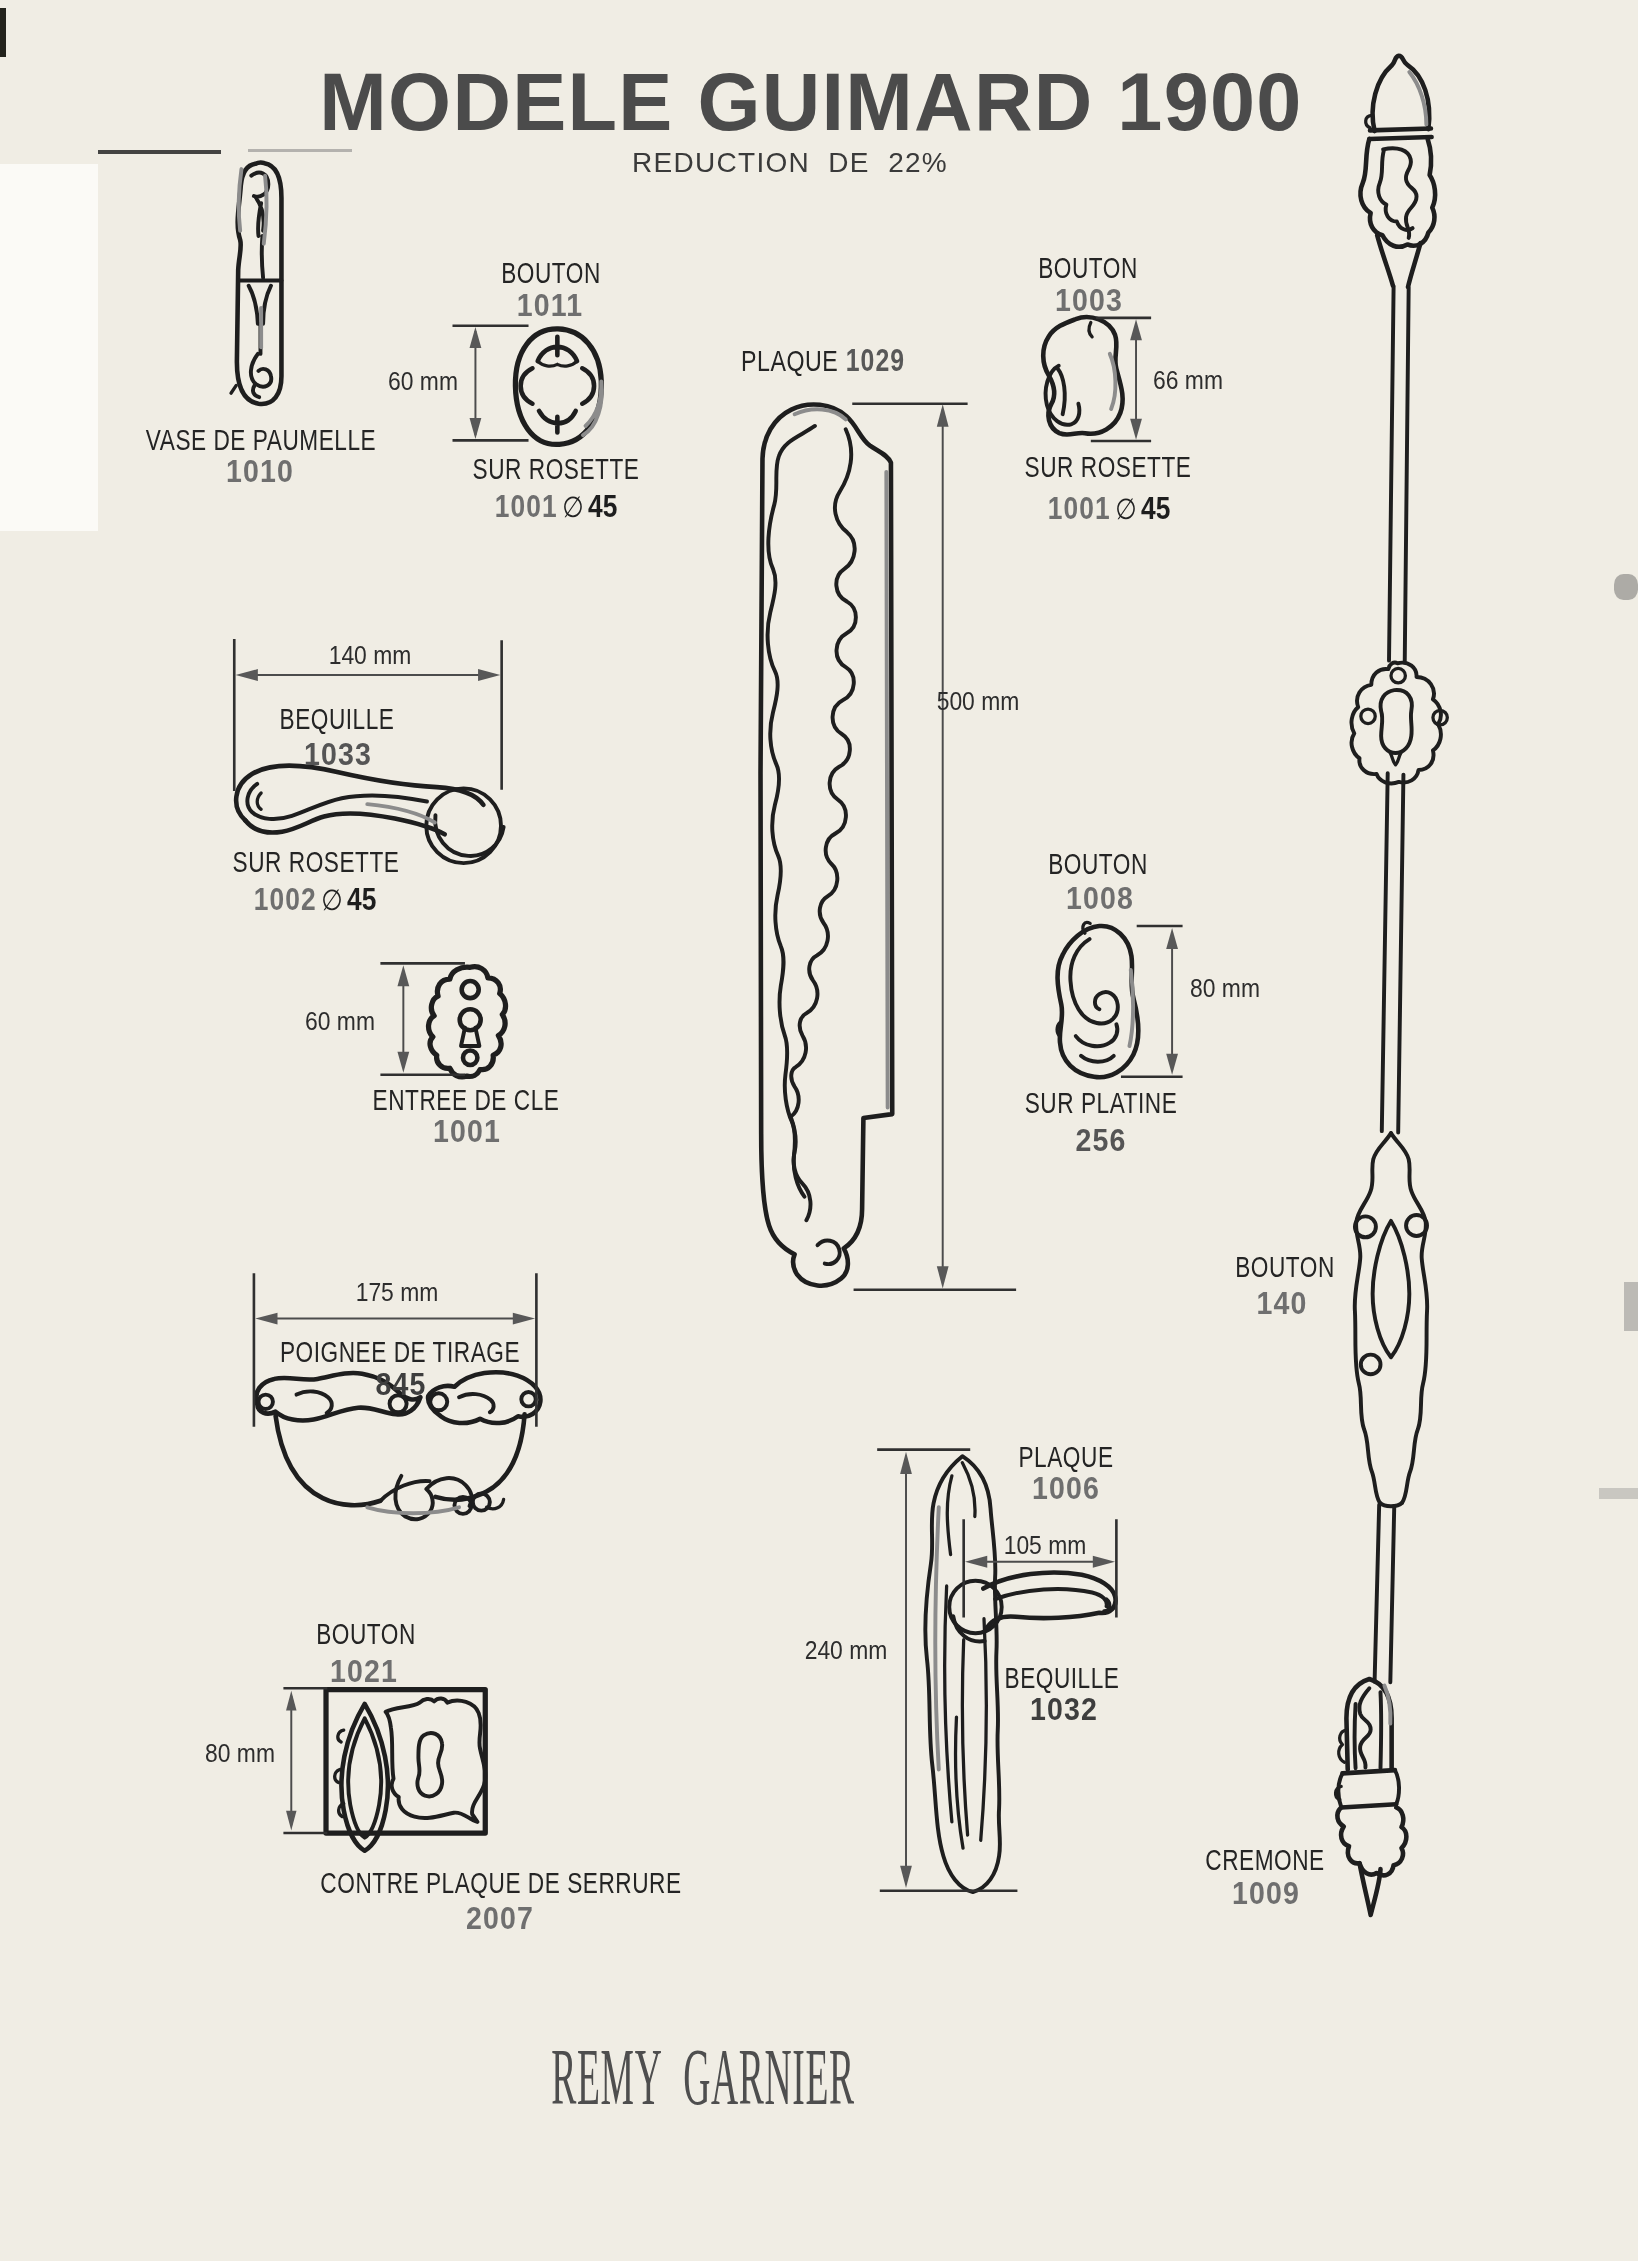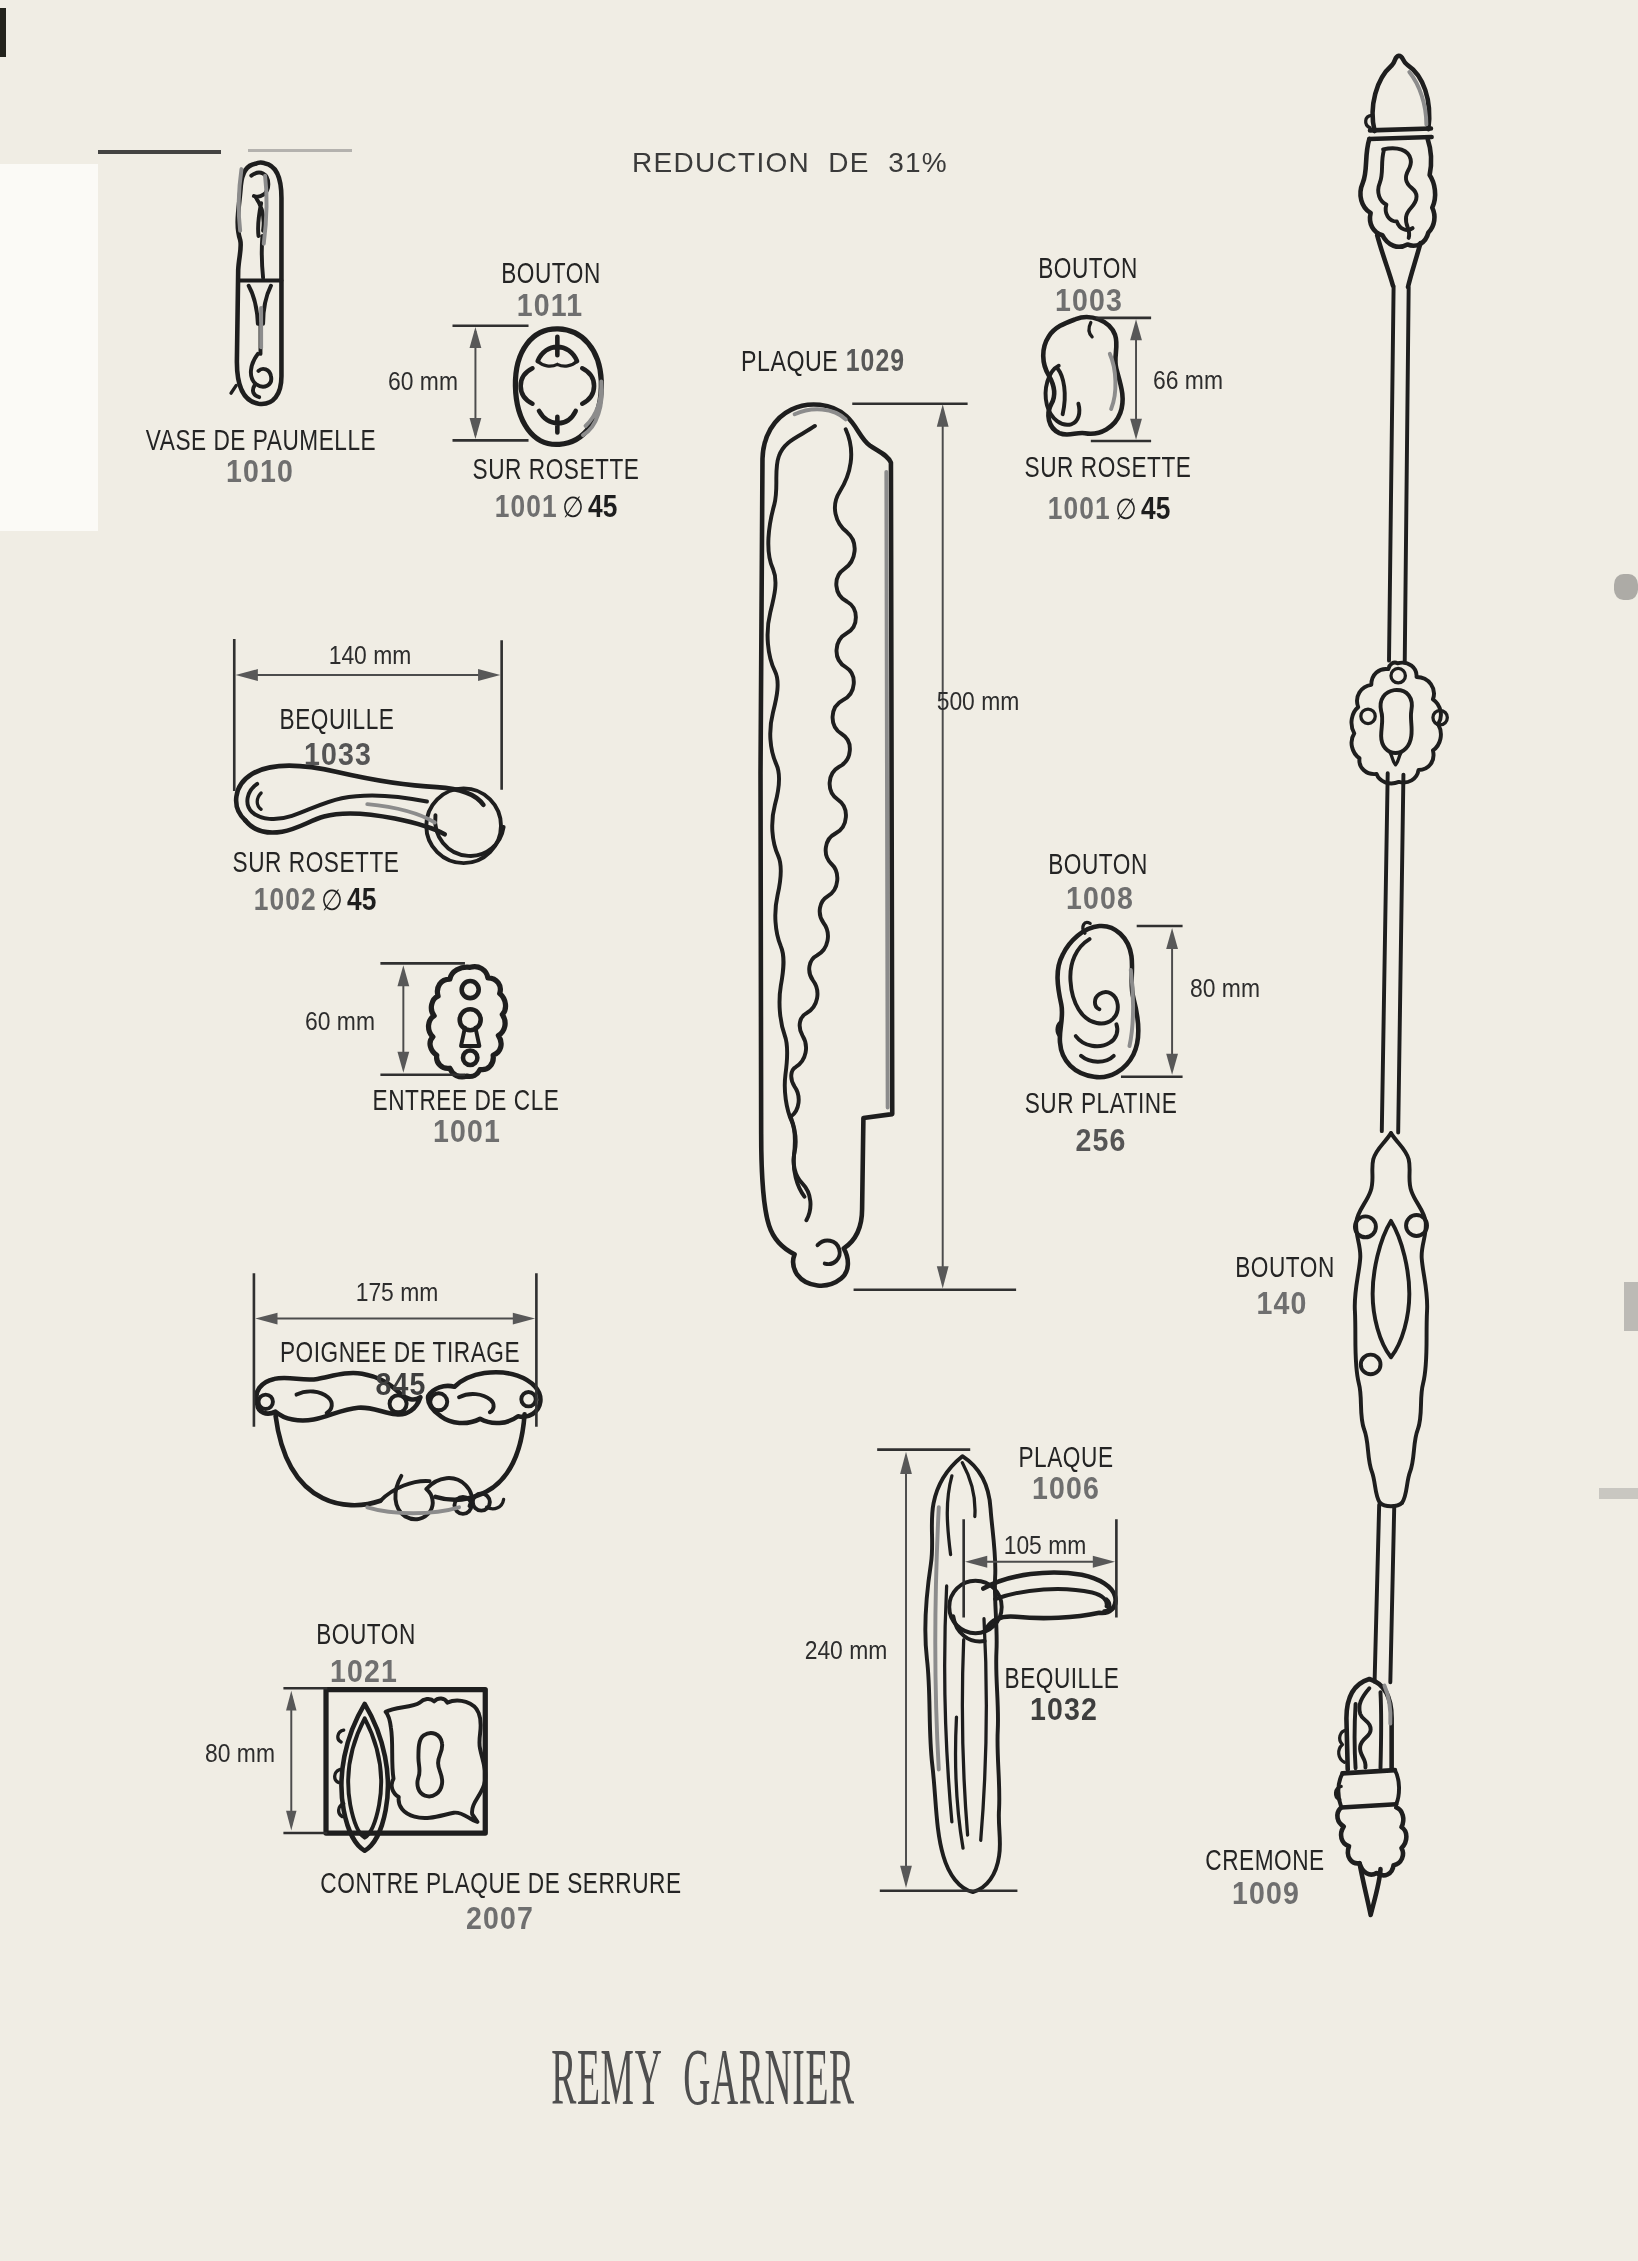--- a/index.html
+++ b/index.html
@@ -233,21 +233,22 @@
       <polygon class="ah" points="1382,2215 1373,2249 1391,2249"></polygon>
       <polygon class="ah" points="1382,2881 1373,2847 1391,2847"></polygon>
 
       <path class="tick" d="M432,2576 H499 M432,2797 H499"></path>
       <path class="shaft" d="M444,2588 V2785"></path>
       <polygon class="ah" points="444,2580 436,2610 452,2610"></polygon>
       <polygon class="ah" points="444,2793 436,2763 452,2763"></polygon>
     </g>
   </svg>
 
-  <div class="t subtitle" style="left:790px;top:148px;">REDUCTION DE 31%</div>
+  <div class="t title" style="left:811px;top:60px;">MODELE GUIMARD 1900</div>
+  <div class="t subtitle" style="left:790px;top:148px;">REDUCTION DE 22%</div>
 
   <div class="t name" style="left:261px;top:425px;">VASE DE PAUMELLE</div>
   <div class="t ref" style="left:260px;top:456px;">1010</div>
 
   <div class="t name" style="left:551px;top:258px;">BOUTON</div>
   <div class="t ref" style="left:550px;top:290px;">1011</div>
   <div class="t dim" style="left:423px;top:368px;">60 mm</div>
   <div class="t name" style="left:556px;top:454px;">SUR ROSETTE</div>
   <div class="t codeline" style="left:556px;top:491px;">
     <span class="c">1001</span><span class="d">∅</span><span class="v">45</span>

